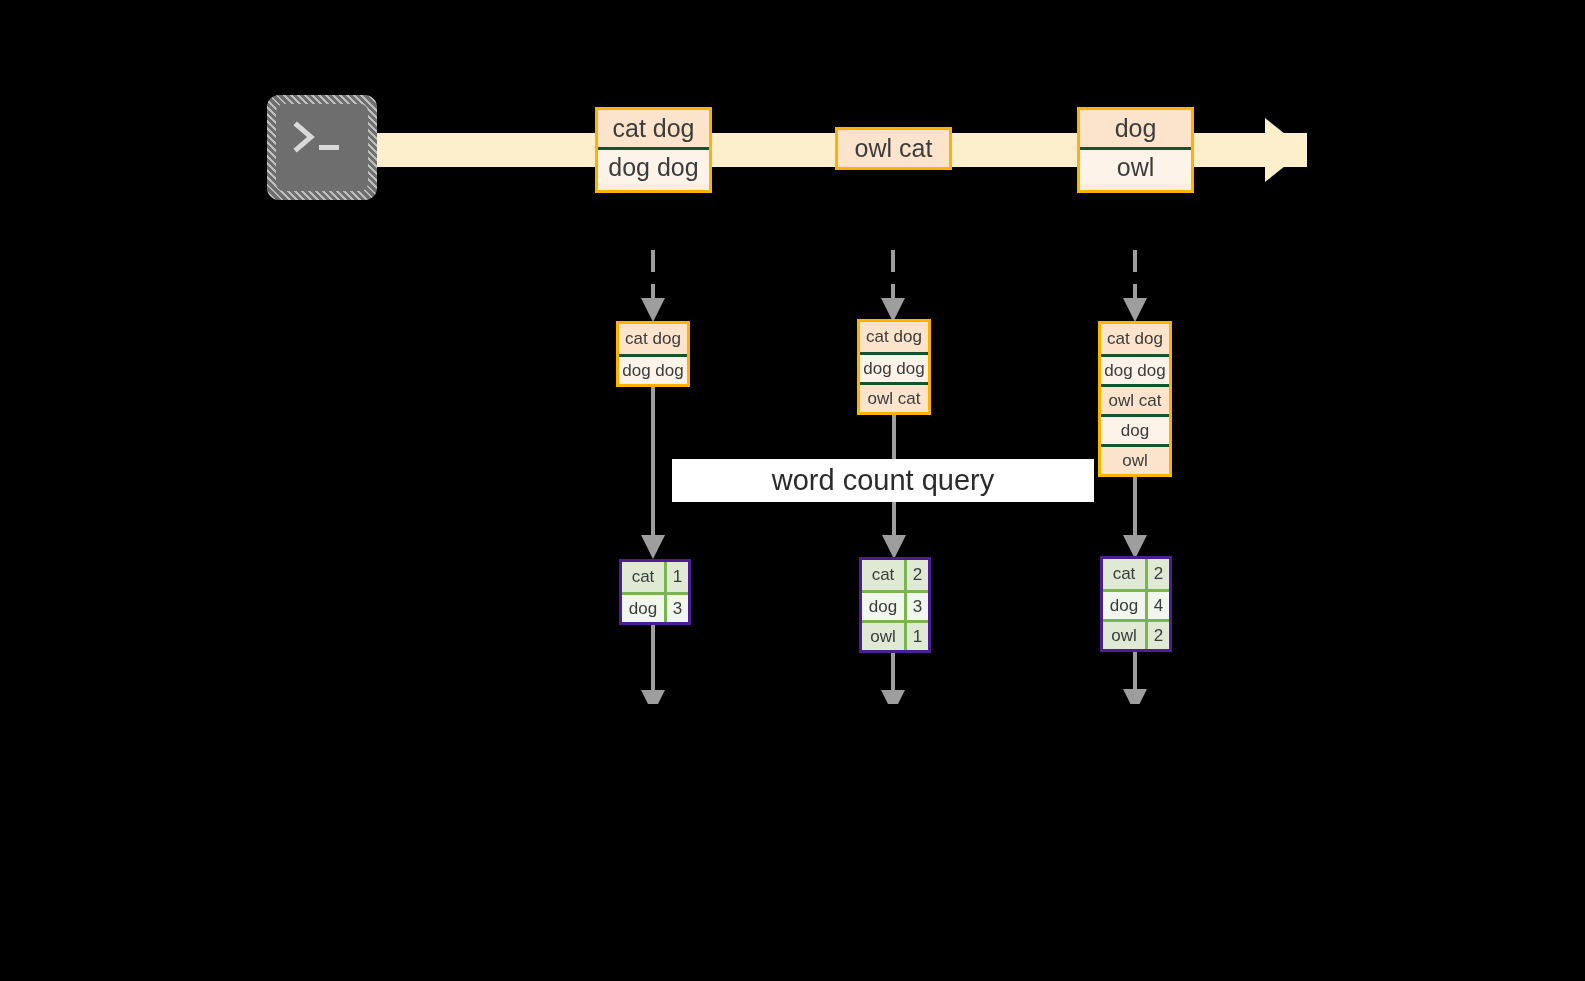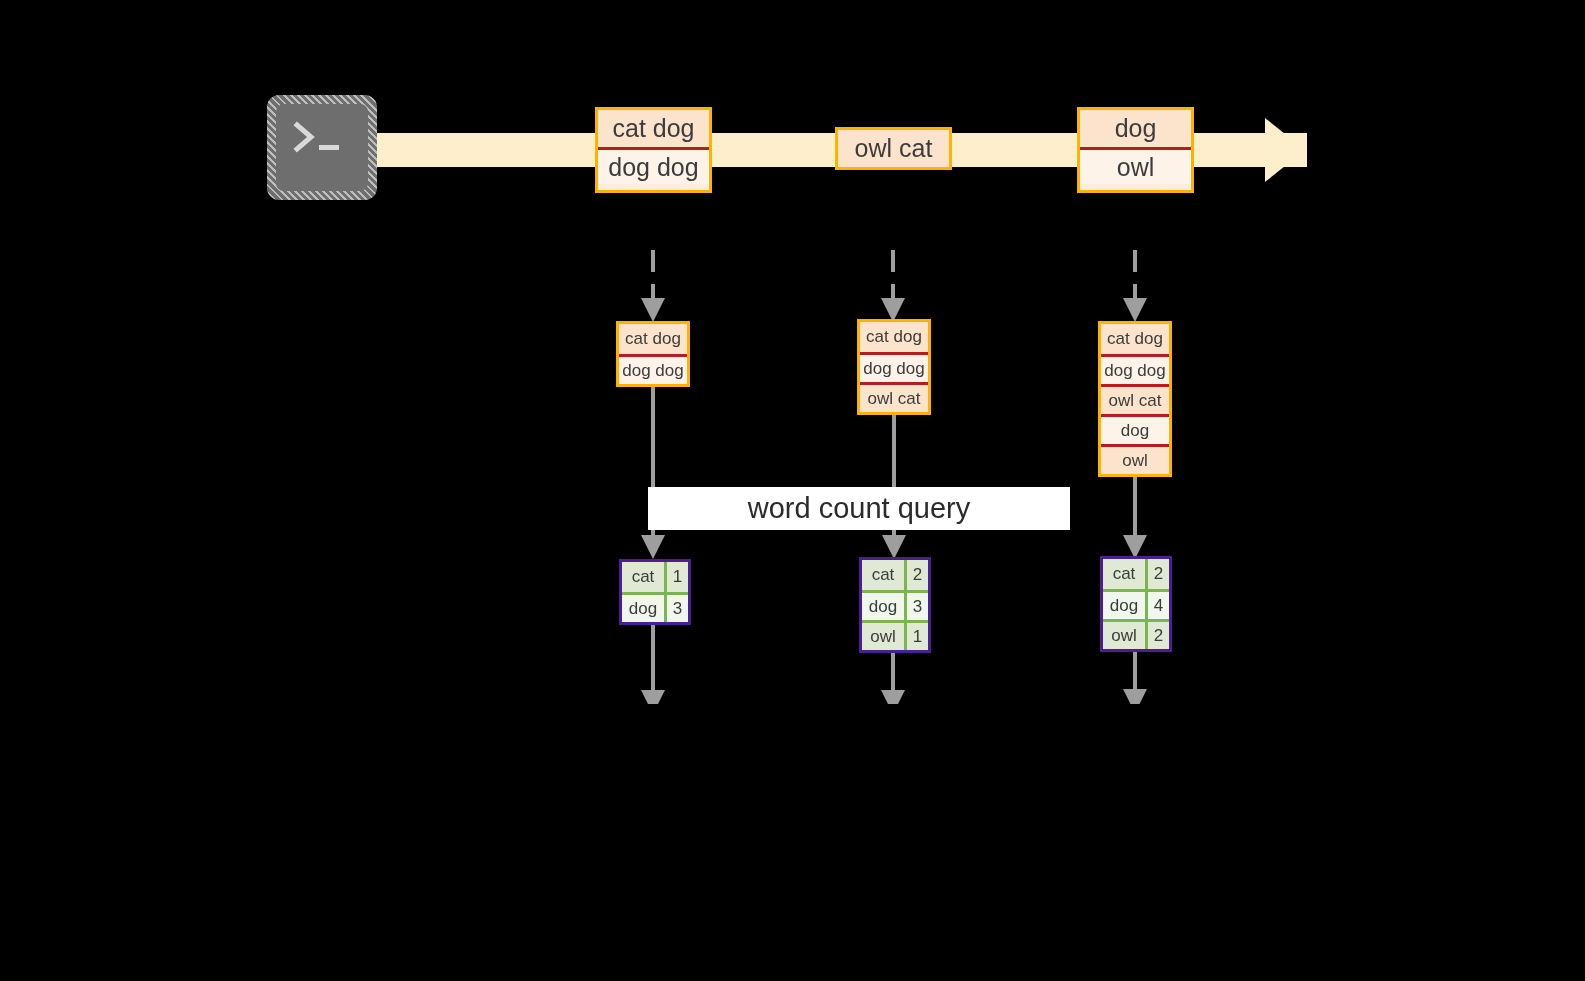--- a/index.html
+++ b/index.html
@@ -71,21 +71,21 @@
     width: 100%;
     display: flex;
     align-items: center;
     justify-content: center;
     color: #3c3c3c;
     white-space: nowrap;
     overflow: hidden;
   }
   .orow.shade-a { background: #fce3cb; }
   .orow.shade-b { background: #fdf3e8; }
-  .orow + .orow { border-top: 3px solid #b91c1c; }
+  .orow + .orow { border-top: 3px solid #14532d; }
 
   
   .obox.big .orow { height: 37px; font-size: 25px; }
   
   .obox.small .orow { height: 30px; font-size: 17px; }
 
   
   .gbox {
     position: absolute;
     box-sizing: border-box;
@@ -198,21 +198,21 @@
   </svg>
   <svg class="conn" style="left:869px; top:415px; width:50px; height:147px;">
     <line x1="25" y1="0" x2="25" y2="124" stroke="#9e9e9e" stroke-width="4"></line>
     <path d="M25 144 L13 120 L37 120 Z" fill="#9e9e9e"></path>
   </svg>
   <svg class="conn" style="left:1110px; top:477px; width:50px; height:85px;">
     <line x1="25" y1="0" x2="25" y2="62" stroke="#9e9e9e" stroke-width="4"></line>
     <path d="M25 82 L13 58 L37 58 Z" fill="#9e9e9e"></path>
   </svg>
 
-  <div class="banner" style="left:648px; top:459px; width:422px; height:43px;margin-top:28px;">word count query</div>
+  <div class="banner" style="left:672px; top:459px; width:422px; height:43px;">word count query</div>
 
   <div class="gbox" style="left:619px; top:559px; width:72px; height:66px;">
     <div class="grow shade-a">
       <div class="gcell key">cat</div>
       <div class="gcell val">1</div>
     </div>
     <div class="grow shade-b">
       <div class="gcell key">dog</div>
       <div class="gcell val">3</div>
     </div>

